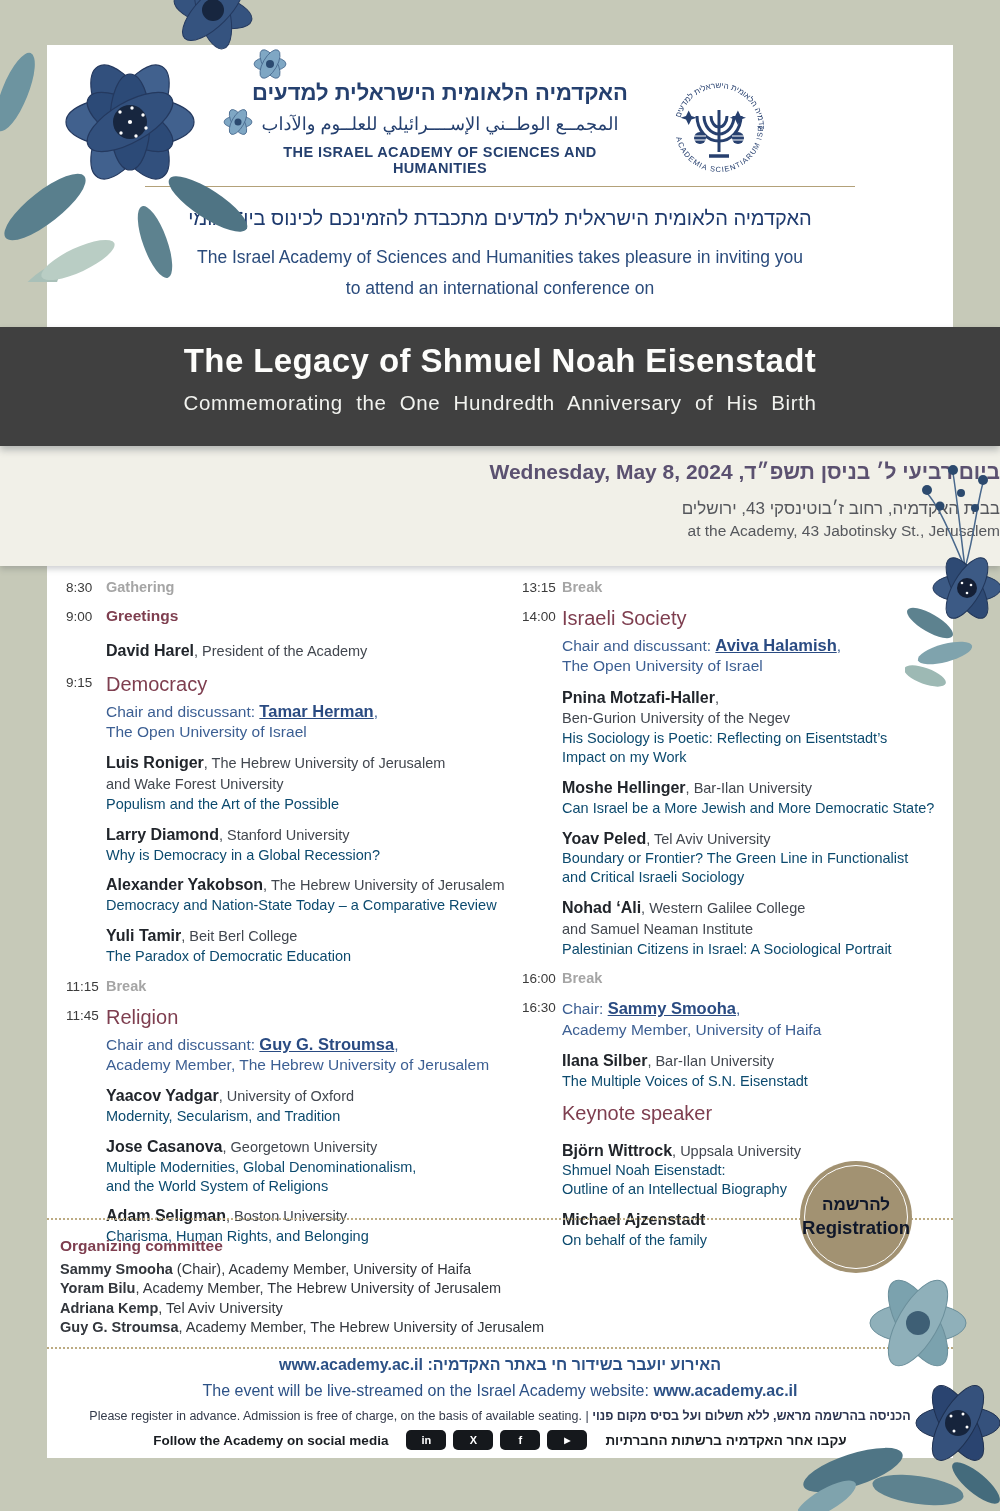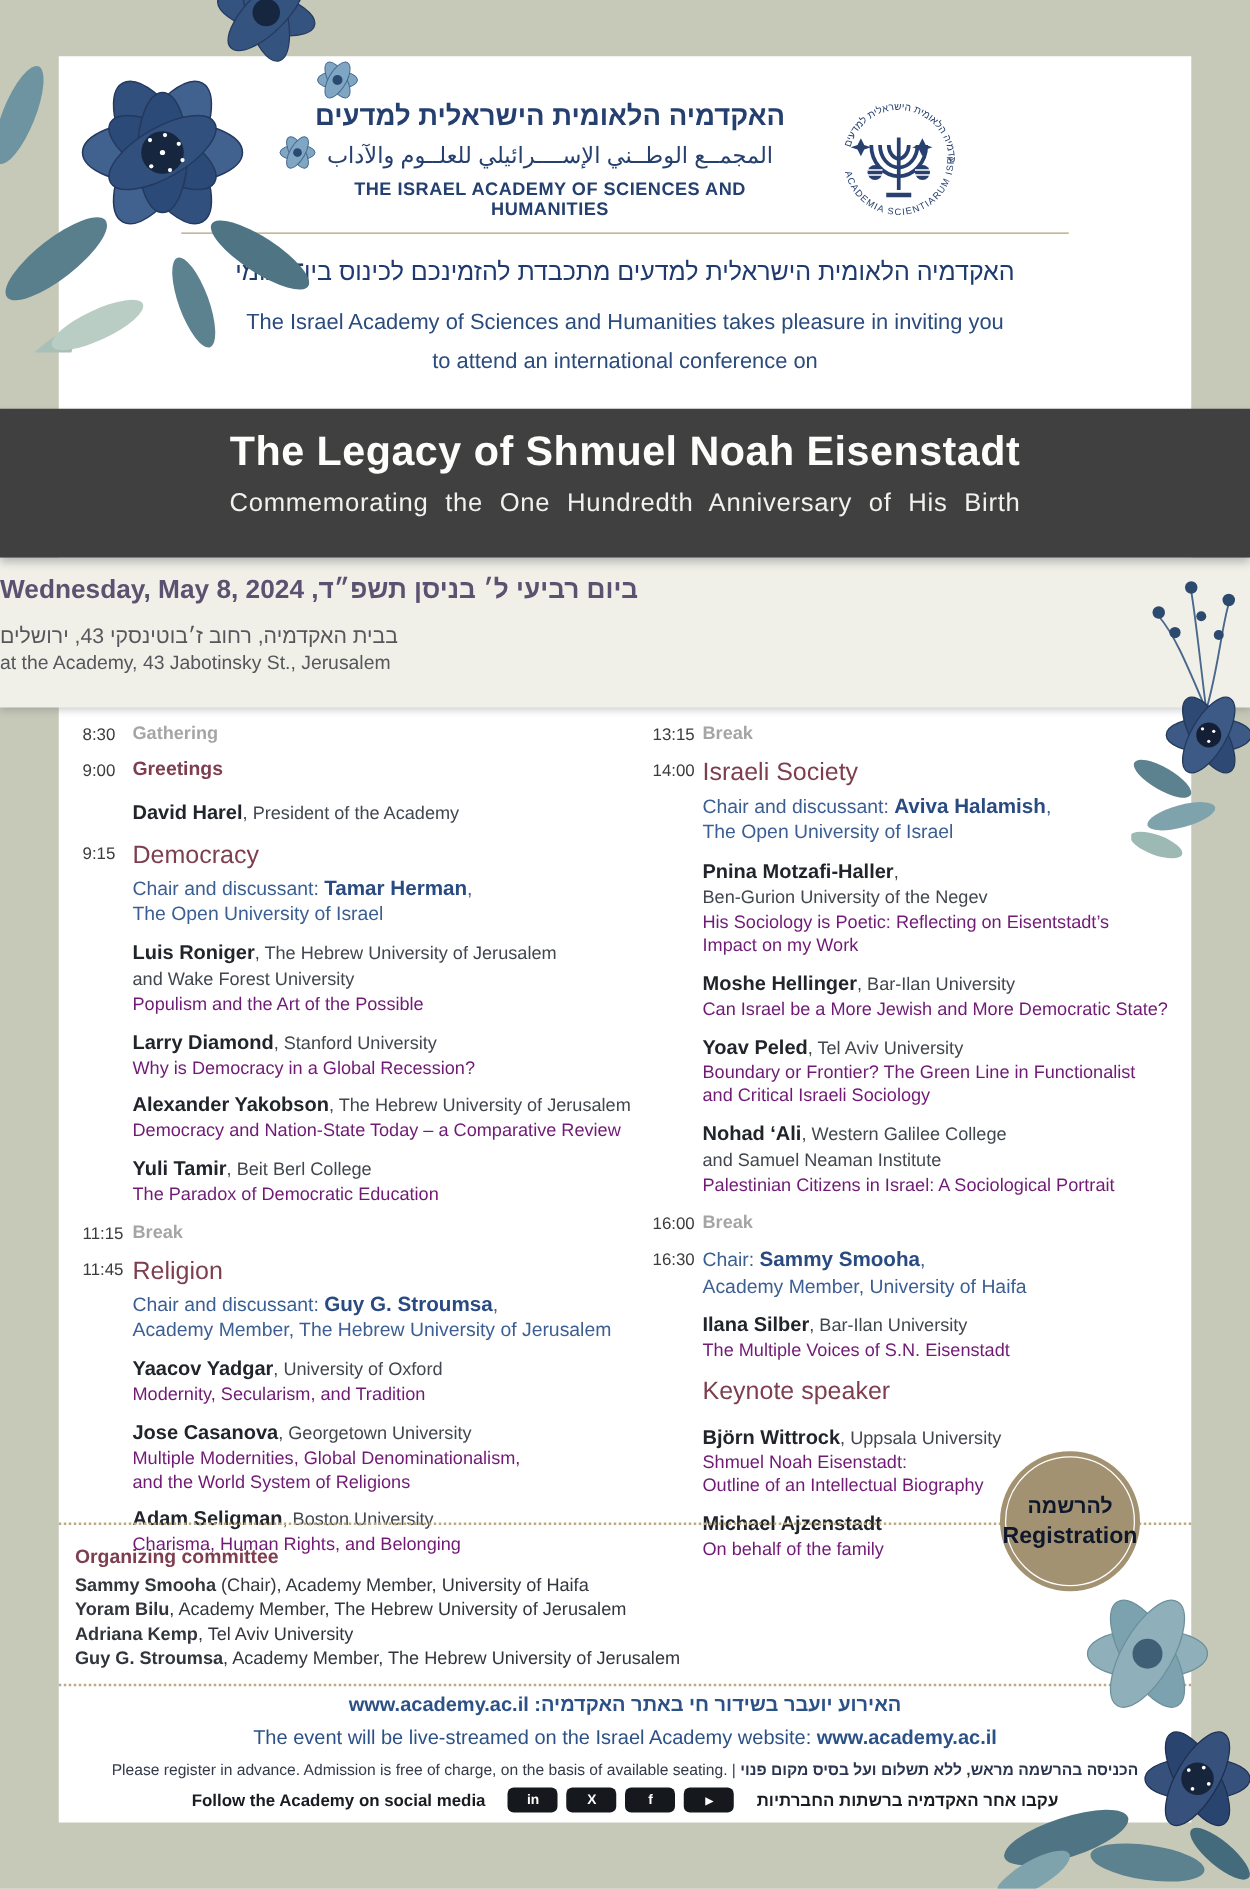--- a/index.html
+++ b/index.html
@@ -24,42 +24,42 @@
   .inv-heb{font-size:20px;color:#1e3a6e;margin-bottom:12px;}
   .inv-en{font-size:17.5px;color:#2a4b7c;line-height:1.75;}
 
   
   #banner{left:0;right:0;top:327px;height:119px;background:#404040;text-align:center;
           box-shadow:0 4px 7px rgba(40,50,60,.30);z-index:2;}
   .banner-title{font-size:33px;font-weight:700;color:#fdfdfb;margin-top:15px;letter-spacing:.4px;}
   .banner-sub{font-size:20.5px;color:#f2f3ef;margin-top:11px;letter-spacing:.6px;word-spacing:7px;}
 
   
-  #dateband{left:0;right:0;top:446px;height:120px;background:#f1f0e8;text-align:left;
+  #dateband{left:0;right:0;top:446px;height:120px;background:#f1f0e8;text-align:right;
             box-shadow:0 3px 6px rgba(60,65,70,.25);z-index:1;}
   .date-line{font-size:21px;font-weight:700;color:#5b5170;margin-top:14px;}
   .venue-heb{font-size:17px;color:#55575c;margin-top:15px;}
   .venue-en{font-size:15.5px;color:#55575c;margin-top:3px;}
 
   
   #program{left:66px;top:578px;width:884px;display:flex;gap:16px;}
   .col{flex:0 0 440px;}
   .col + .col{flex:1;}
   .entry{display:flex;margin-bottom:11px;}
   .time{flex:0 0 40px;font-size:13.5px;color:#3b3b3b;padding-top:2px;}
   .ebody{flex:1;}
   .break-label{font-size:14.5px;font-weight:700;color:#a5a5a5;}
   .session-title{font-size:20px;color:#7e3e4f;margin:0 0 5px;}
   .session-title.small{font-size:15.5px;font-weight:700;}
   .chair{font-size:15.5px;color:#3c5f93;line-height:1.3;margin:0;}
-  .chair b{font-size:16.5px;color:#2a4b82;}
+  .chair b{font-size:16.5px;color:#2a4b82;text-decoration:underline;}
   .talk{line-height:1.3;}
   .talk .nm{font-size:16px;font-weight:700;color:#21252b;}
   .talk .aff{font-size:14.5px;color:#42474f;}
-  .talk .ttl{font-size:14.5px;color:#701a75;line-height:1.3;}
+  .talk .ttl{font-size:14.5px;color:#0c4a6e;line-height:1.3;}
 
   
   #regcircle{left:800px;top:1161px;width:112px;height:112px;border-radius:50%;
              background:#a29272;z-index:5;cursor:pointer;}
   #regcircle .inner{position:absolute;left:4px;top:4px;right:4px;bottom:4px;border:1.6px solid #fff;
              border-radius:50%;display:flex;flex-direction:column;justify-content:center;
              align-items:center;color:#0f172a;font-weight:700;}
   #regcircle .rh{font-size:17px;margin-bottom:2px;}
   #regcircle .re{font-size:18.5px;}
 

